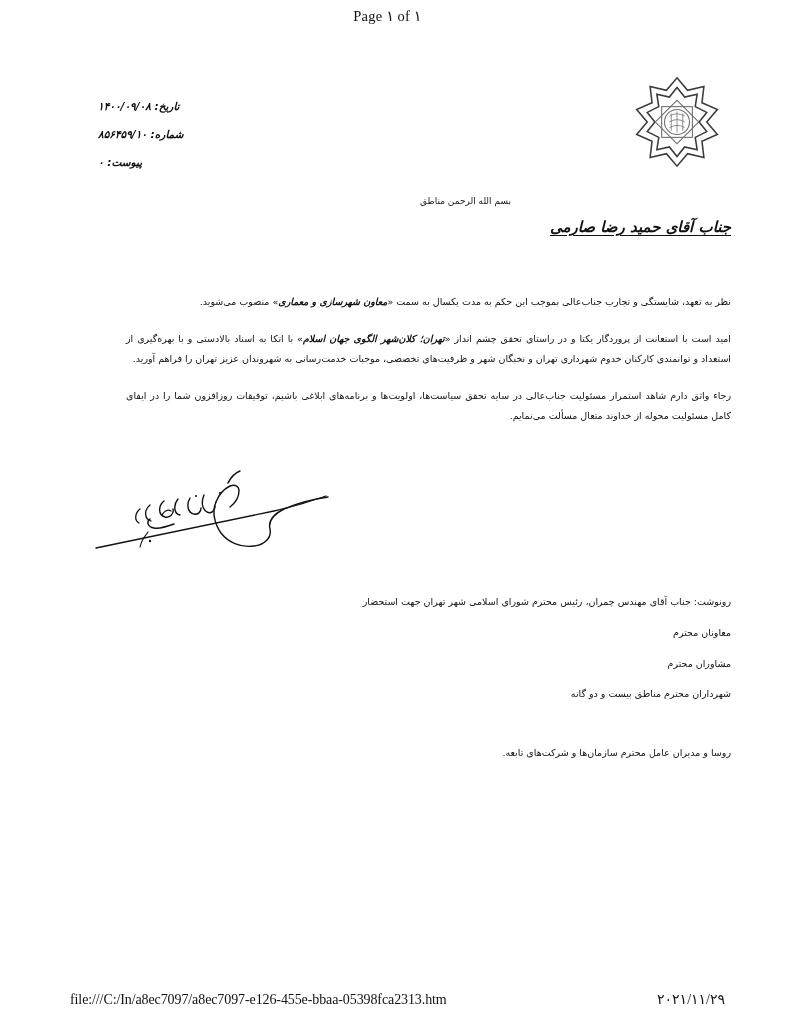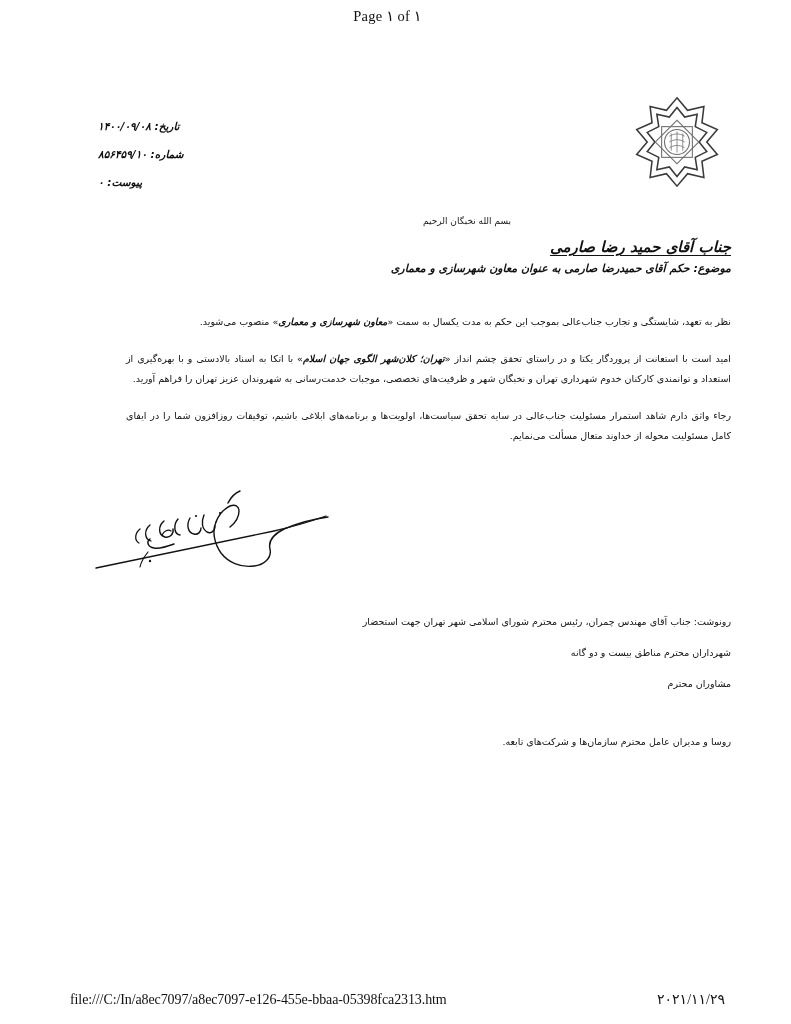--- a/index.html
+++ b/index.html
@@ -49,21 +49,21 @@
     font-family: "Liberation Serif", "DejaVu Serif", serif;
     font-size: 14px;
     color: #111;
   }
   .print-footer .url { letter-spacing: -.1px; }
   .print-footer .stamp { letter-spacing: 1px; }
 
   
   .letter {
     position: absolute;
-    top: 78px;
+    top: 58px;
     left: 60px;
     width: 671px;
     height: 880px;
     direction: rtl;
     font-family: "DejaVu Sans", "Liberation Sans", sans-serif;
   }
 
   
   .logo-wrap {
     position: absolute;
@@ -202,25 +202,24 @@
       <div class="meta-row">
         <span>شماره:</span>
         <span class="val">۸۵۶۴۵۹/۱۰</span>
       </div>
       <div class="meta-row">
         <span>پیوست:</span>
         <span class="val">۰</span>
       </div>
     </div>
 
-    <div class="basmala">بسم الله نخبگان الرحیم</div>
+    <div class="basmala">بسم الله الرحمن مناطق</div>
 
     <div class="salutation">جناب آقای حمید رضا صارمی</div>
 
-    <div class="subject">موضوع: حکم آقای حمیدرضا صارمی به عنوان معاون شهرسازی و معماری</div>
 
     <div class="body-copy">
       <p>
         <span>نظر به تعهد، شایستگی و تجارب جناب‌عالی بموجب این حکم به مدت یکسال به سمت «</span><b>معاون شهرسازی و معماری</b><span>» منصوب می‌شوید.</span>
       </p>
       <p>
         <span>امید است با استعانت از پروردگار یکتا و در راستای تحقق چشم انداز «</span><b>تهران؛ کلان‌شهر الگوی جهان اسلام</b><span>» با اتکا به اسناد بالادستی و با بهره‌گیری از استعداد و توانمندی کارکنان خدوم شهرداری تهران و نخبگان شهر و ظرفیت‌های تخصصی، موجبات خدمت‌رسانی به شهروندان عزیز تهران را فراهم آورید.</span>
       </p>
       <p>
         <span>رجاء واثق دارم شاهد استمرار مسئولیت جناب‌عالی در سایه تحقق سیاست‌ها، اولویت‌ها و برنامه‌های ابلاغی باشیم، توفیقات روزافزون شما را در ایفای کامل مسئولیت محوله از خداوند متعال مسألت می‌نمایم.</span>
@@ -245,22 +244,23 @@
           <path d="M70 79 C66 84 63 89 62 94" stroke-width="1.2"></path>
           <circle cx="72" cy="88" r="1.2" fill="#121212" stroke="none"></circle>
           <circle cx="142" cy="40" r="1.1" fill="#121212" stroke="none"></circle>
           <circle cx="118" cy="43" r="1.1" fill="#121212" stroke="none"></circle>
         </g>
       </svg>
     </div>
 
     <div class="cc">
       <div class="cc-item">رونوشت: جناب آقای مهندس چمران، رئیس محترم شورای اسلامی شهر تهران جهت استحضار</div>
+      <div class="cc-item">معاونان محترم</div>
+      <div class="cc-item">مشاوران محترم</div>
       <div class="cc-item">شهرداران محترم مناطق بیست و دو گانه</div>
-      <div class="cc-item">مشاوران محترم</div>
       <div class="cc-item">روسا و مدیران عامل محترم سازمان‌ها و شرکت‌های تابعه.</div>
     </div>
 
   </div>
 
   <div class="print-footer">
     <span class="url">file:///C:/In/a8ec7097/a8ec7097-e126-455e-bbaa-05398fca2313.htm</span>
     <span class="stamp">۲۰۲۱/۱۱/۲۹</span>
   </div>
 

